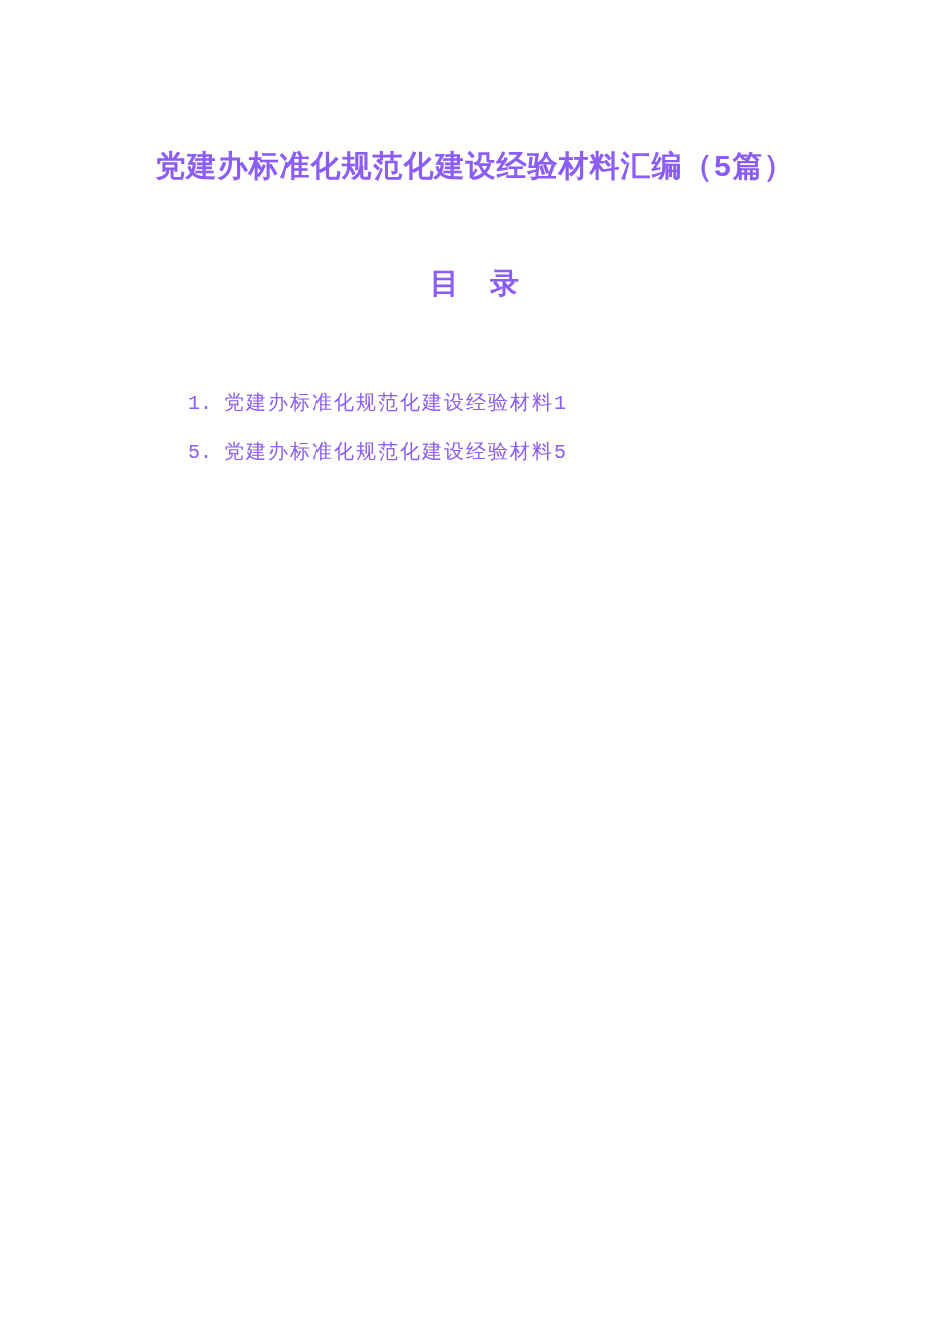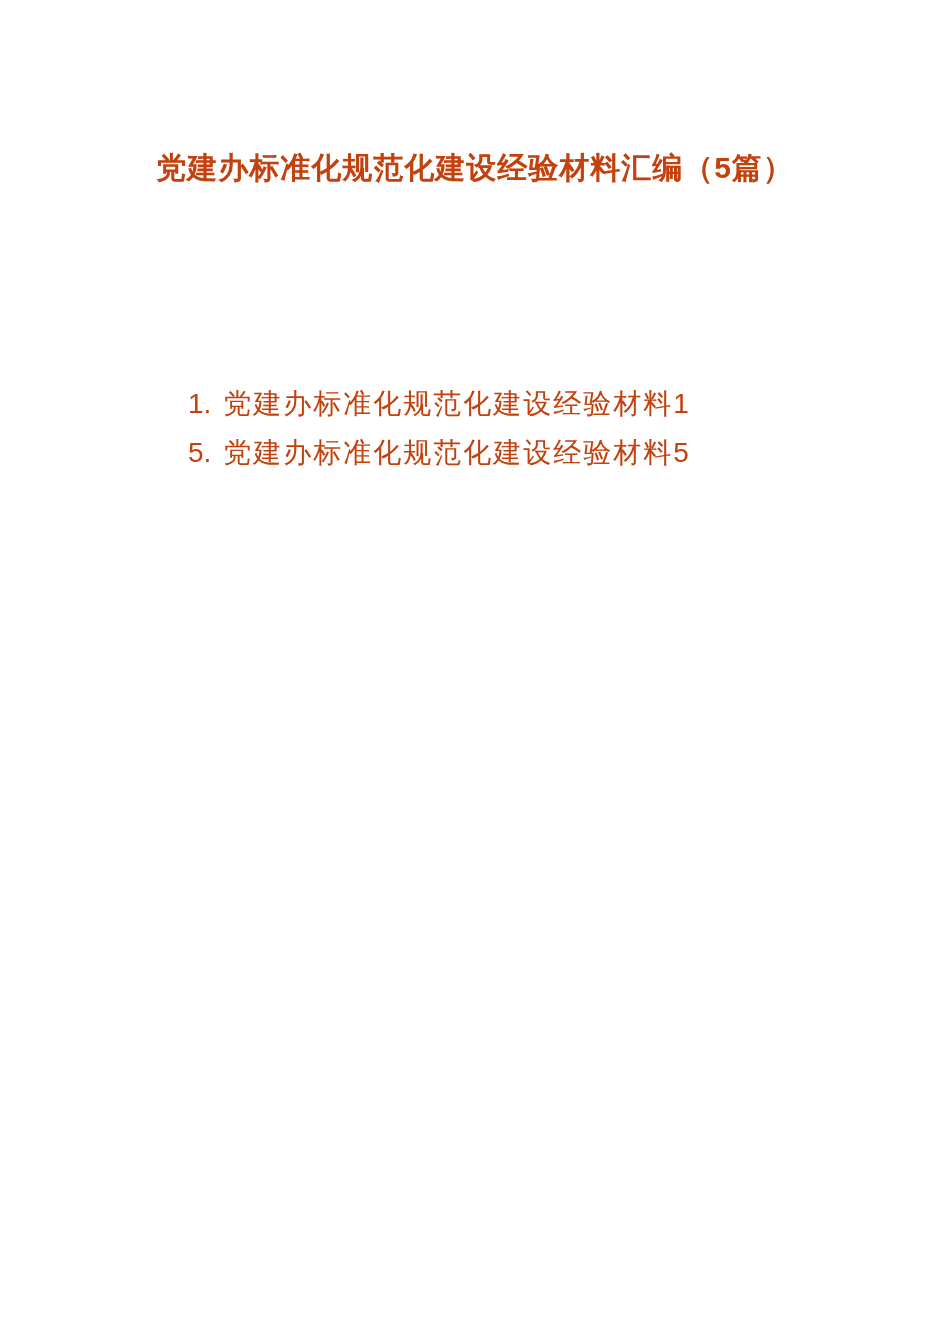--- a/index.html
+++ b/index.html
@@ -6,22 +6,22 @@
     margin: 0;
     padding: 0;
     background: #ffffff;
   }
   .page {
     position: relative;
     width: 950px;
     height: 1344px;
     background: #ffffff;
     overflow: hidden;
-    font-family: Liberation Sans, sans-serif;
-    color: #c2410c;
+    font-family: Liberation Mono, monospace;
+    color: #8b5cf6;
   }
   .doc-title {
     position: absolute;
     top: 150px;
     left: 0;
     width: 100%;
     margin: 0;
     text-align: center;
     font-size: 30px;
     line-height: 36px;
@@ -39,21 +39,21 @@
     line-height: 32px;
     font-weight: bold;
     letter-spacing: 1px;
   }
   .toc-list {
     position: absolute;
     top: 390px;
     left: 188px;
   }
   .toc-item {
-    font-size: 28px;
+    font-size: 20px;
     line-height: 28px;
     margin-bottom: 21px;
     font-weight: normal;
     white-space: nowrap;
   }
   .toc-num {
     display: inline-block;
     margin-right: 12px;
     letter-spacing: 0;
   }
@@ -61,20 +61,21 @@
     letter-spacing: 2px;
   }
 </style>
 </head>
 <body>
 
 <div class="page">
 
   <h1 class="doc-title">党建办标准化规范化建设经验材料汇编（5篇）</h1>
 
+  <h2 class="toc-heading">目　录</h2>
 
   <div class="toc-list">
 
     <div class="toc-item">
       <span class="toc-num">1.</span><span class="toc-label">党建办标准化规范化建设经验材料1</span>
     </div>
 
 
 
 

